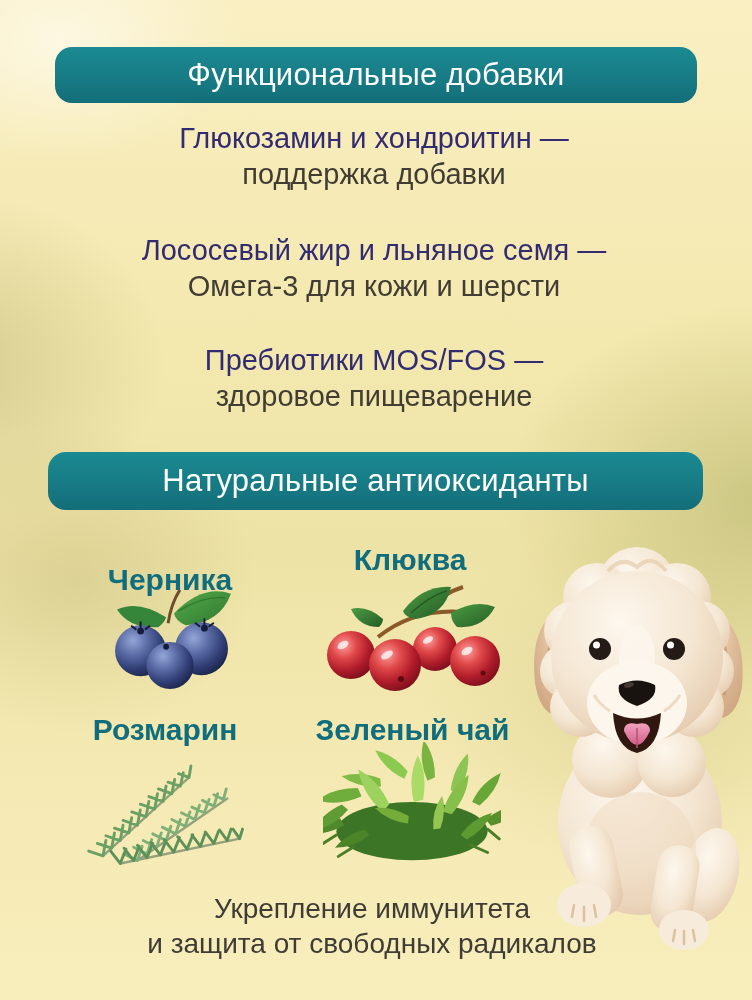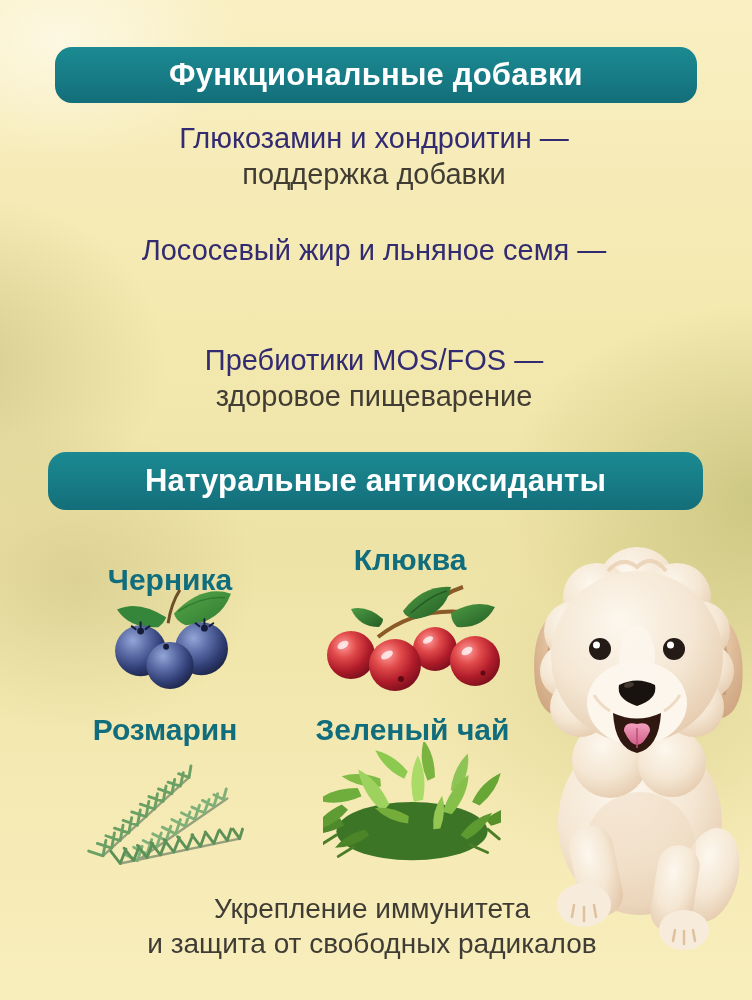--- a/index.html
+++ b/index.html
@@ -12,21 +12,21 @@
       radial-gradient(260px 170px at 8% 4%, rgba(253,248,228,.95), rgba(253,248,228,0) 70%),
       radial-gradient(300px 240px at -6% 36%, rgba(168,158,96,.38), rgba(168,158,96,0) 70%),
       radial-gradient(260px 220px at 10% 58%, rgba(182,172,108,.32), rgba(182,172,108,0) 70%),
       radial-gradient(380px 280px at 102% 50%, rgba(168,168,92,.50), rgba(168,168,92,0) 70%),
       radial-gradient(320px 260px at 86% 70%, rgba(196,192,120,.35), rgba(196,192,120,0) 70%),
       linear-gradient(180deg,#f9efc2 0%,#f4e9b0 30%,#eee3a6 55%,#f5eab4 80%,#f8eebc 100%);
   }
   .banner{
     position:absolute;
     background:linear-gradient(180deg,#1b8a92 0%,#177b85 55%,#136e79 100%);
-    color:#fff;font-weight:bold;
+    color:#fff;font-weight:normal;
     display:flex;align-items:center;justify-content:center;
     letter-spacing:.2px;
   }
   .banner1{left:55px;top:47px;width:642px;height:56px;border-radius:17px;font-size:31px;}
   .banner2{left:48px;top:452px;width:655px;height:58px;border-radius:18px;font-size:31px;text-align:right;}
   .feat-title{
     position:absolute;left:0;width:748px;text-align:center;
     color:#322b72;font-weight:normal;font-size:29px;
   }
   .feat-desc{
@@ -63,20 +63,21 @@
 <div class="page">
 
   <div class="banner banner1">
     <span>Функциональные добавки</span>
   </div>
 
   <div class="feat-title t1">Глюкозамин и хондроитин —</div>
   <div class="feat-desc d1">поддержка добавки</div>
 
   <div class="feat-title t2">Лососевый жир и льняное семя —</div>
+  <div class="feat-desc d2">Омега-3 для кожи и шерсти</div>
 
   <div class="feat-title t3">Пребиотики MOS/FOS —</div>
   <div class="feat-desc d3">здоровое пищеварение</div>
 
   <div class="banner banner2">
     <span>Натуральные антиоксиданты</span>
   </div>
 
   <div class="ing-label lbl-blueberry">Черника</div>
   <div class="ing-label lbl-cranberry">Клюква</div>

